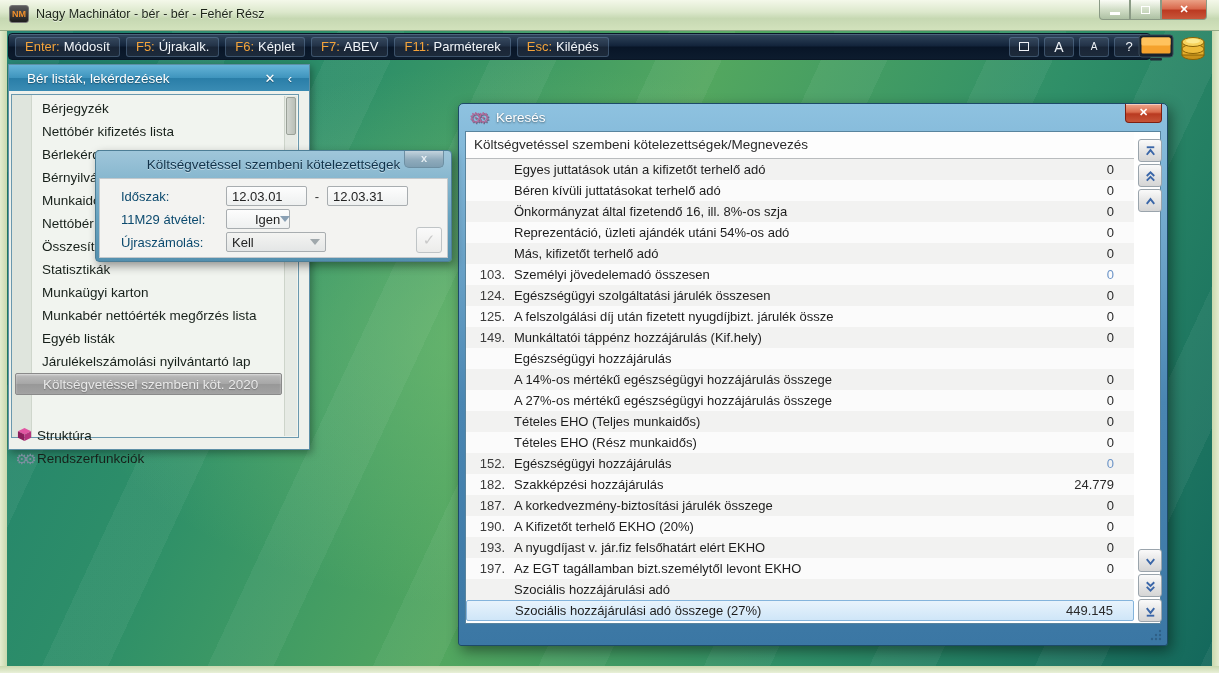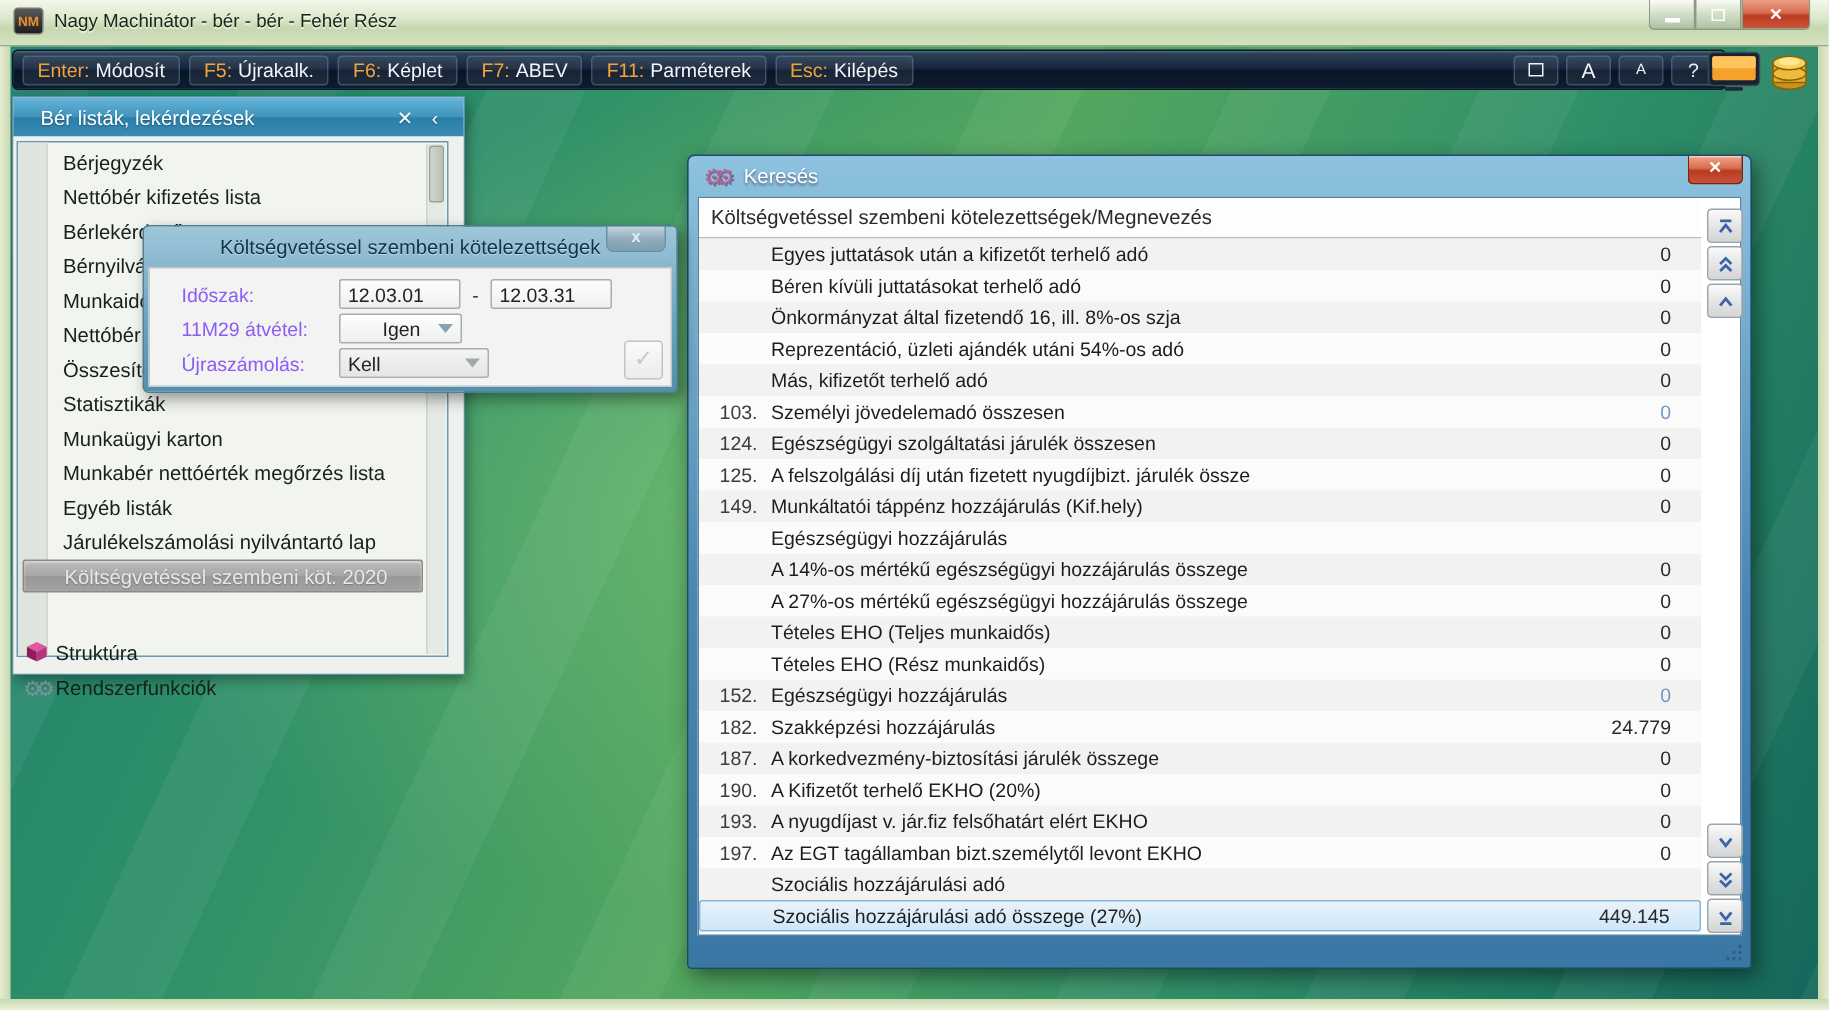--- a/index.html
+++ b/index.html
@@ -89,21 +89,21 @@
     background:linear-gradient(#9fc6da,#67a2bf 60%,#538fae); border:1px solid #4d7e96; border-radius:4px;
     box-shadow:3px 4px 10px rgba(0,0,0,.4); }
   .dialog-title { height:27px; display:flex; align-items:center; justify-content:center;
     color:#10324a; font-size:13.5px; text-shadow:0 1px 0 rgba(255,255,255,.45); }
   .dialog-close { position:absolute; right:7px; top:0; width:40px; height:17px;
     background:linear-gradient(#c3d3dd,#8fabbc 55%,#7e9eb1); border:1px solid #6d8fa2; border-top:none;
     border-radius:0 0 5px 5px; color:#e6eef3; font-size:11px; font-weight:bold; text-align:center; line-height:15px; }
   .dialog-body { position:absolute; left:3px; right:3px; top:27px; bottom:3px;
     background:#f3f3f1; border:1px solid #c2c8cc; }
   .dlg-row { position:absolute; left:21px; height:20px; display:flex; align-items:center; }
-  .dlg-label { width:105px; font-size:13px; color:#8b5cf6; }
+  .dlg-label { width:105px; font-size:13px; color:#0c4a6e; }
   .dlg-input { width:81px; height:20px; border:1px solid #a8adb0; border-radius:2px;
     background:linear-gradient(#fdfdfd,#eef0f0); font-family:"Liberation Sans",sans-serif; font-size:13px;
     color:#222; padding:0 5px; }
   .dlg-sep { width:20px; text-align:center; color:#333; }
   .combo { height:20px; border:1px solid #a8adb0; border-radius:2px; background:linear-gradient(#fdfdfd,#eef0f0);
     display:flex; align-items:center; padding:0 5px; font-size:13px; color:#222; }
   .combo .arrow { margin-left:auto; width:0; height:0; border-left:5px solid transparent; border-right:5px solid transparent;
     border-top:6px solid #8aa0b4; }
   .combo.gray { background:linear-gradient(#f4f4f2,#e4e6e6); }
   .combo.gray .arrow { border-top-color:#a0a8ac; }
@@ -269,21 +269,21 @@
       <div class="dialog-close">x</div>
       <div class="dialog-body">
         <div class="dlg-row" style="top:7px;">
           <span class="dlg-label">Időszak:</span>
           <input class="dlg-input" value="12.03.01" style="">
           <span class="dlg-sep">-</span>
           <input class="dlg-input" value="12.03.31" style="">
         </div>
         <div class="dlg-row" style="top:30px;">
           <span class="dlg-label">11M29 átvétel:</span>
-          <span class="combo" style="width:82px;padding-left:28px;">
+          <span class="combo" style="width:64px;padding-left:28px;">
             <span>Igen</span>
             <span class="arrow"></span>
           </span>
         </div>
         <div class="dlg-row" style="top:53px;">
           <span class="dlg-label">Újraszámolás:</span>
           <span class="combo gray" style="width:100px;">
             <span>Kell</span>
             <span class="arrow"></span>
           </span>

